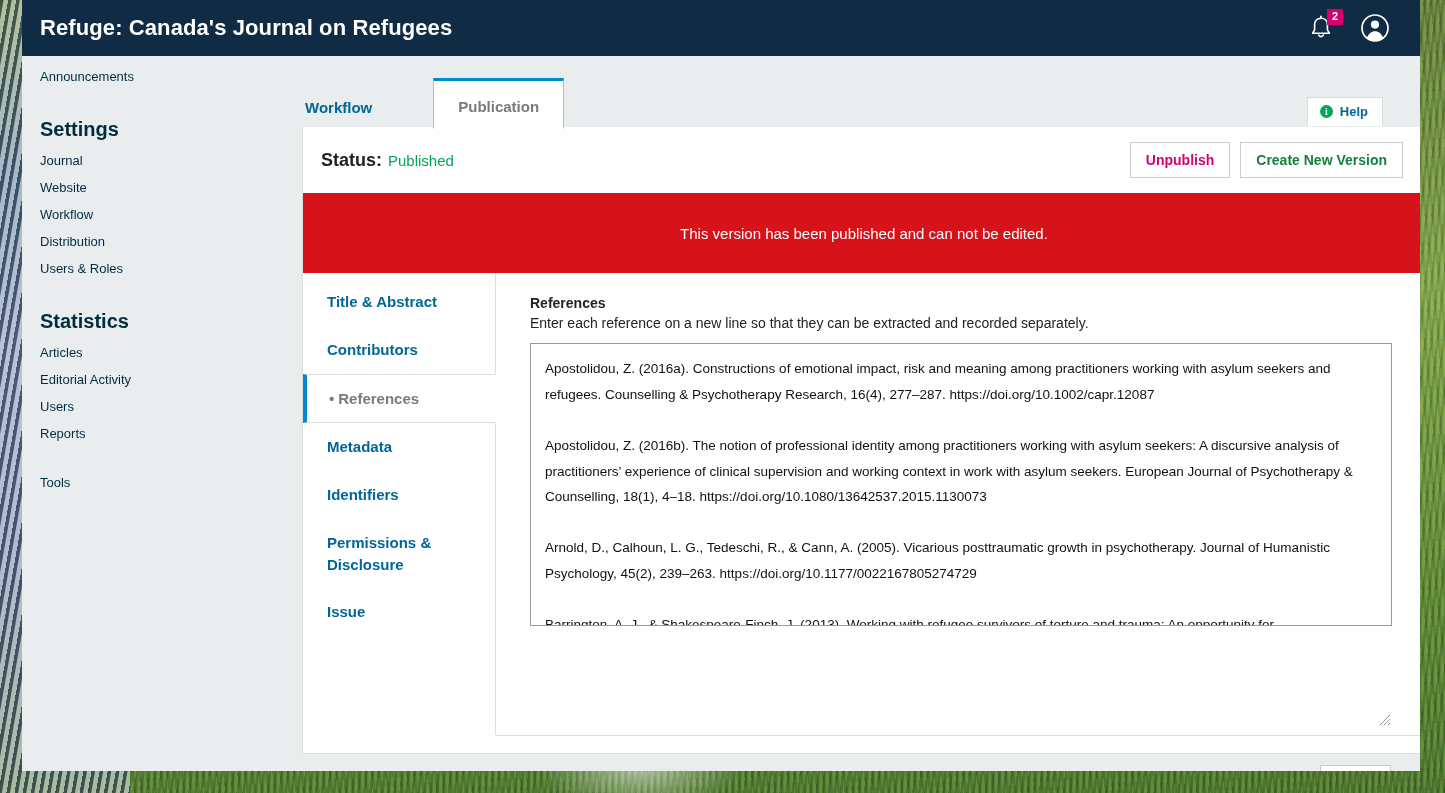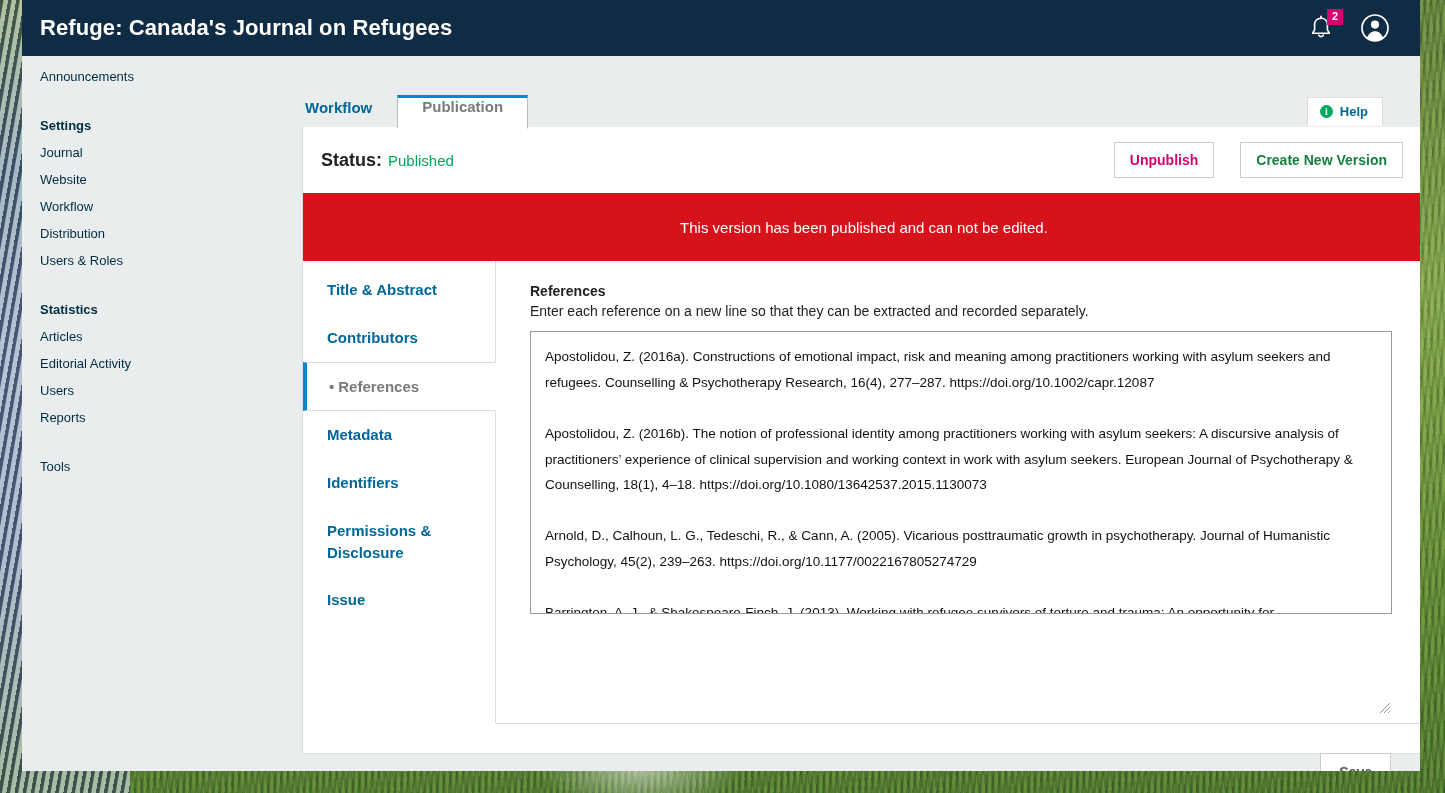--- a/index.html
+++ b/index.html
@@ -103,21 +103,21 @@
     display: block;
     color: #002c40;
     font-size: 13px;
     padding: 6px 0 6px 18px;
     text-decoration: none;
     cursor: pointer;
   }
   .nav-head {
     display: block;
     color: #002c40;
-    font-size: 13px;
+    font-size: 20px;
     font-weight: bold;
     padding: 6px 0 6px 18px;
   }
   .nav-gap { height: 22px; }
 
   
   #tabs-row {
     position: absolute;
     left: 258px; top: 78px;
     width: 1140px;
@@ -136,22 +136,23 @@
     border-bottom: none;
     position: relative;
     top: 1px;
   }
   .tab.active {
     background: #ffffff;
     color: #7a7a7a;
     border: 1px solid #bbb;
     border-bottom: 1px solid #fff;
     border-top: 3px solid #0089cc;
-    padding-top: 0;
+    padding-top: 17px;
     z-index: 3;
+    margin-left: 36px;
   }
 
   
   #help-tab {
     position: absolute;
     right: 37px; top: 97px;
     background: #fff;
     border: 1px solid #ddd;
     border-bottom: none;
     padding: 6px 14px 7px 12px;
@@ -189,36 +190,36 @@
 
   
   #status-bar {
     height: 66px;
     display: flex;
     align-items: center;
     padding: 0 22px 0 18px;
   }
   .status-label { font-size: 18px; font-weight: bold; color: #222; }
   .status-value { font-size: 15px; color: #00a65a; margin-left: 6px; }
-  .status-actions { margin-left: auto; display: flex; gap: 26px; justify-content: space-between; }
+  .status-actions { margin-left: auto; display: flex; gap: 10px; justify-content: space-between; }
   .btn {
     background: #fff;
     border: 1px solid #ccc;
     font-size: 14px;
     font-weight: bold;
     padding: 9px 15px;
     cursor: pointer;
     font-family: "Liberation Sans", sans-serif;
   }
   .btn-unpublish { color: #d6006e; }
   .btn-newversion { color: #15803d; }
 
   
   #red-banner {
-    height: 68px;
+    height: 80px;
     background: #d6121a;
     color: #fff;
     font-size: 15px;
     display: flex;
     align-items: center;
     justify-content: center;
   }
 
   
   #panel-body { display: flex; height: 462px; }

